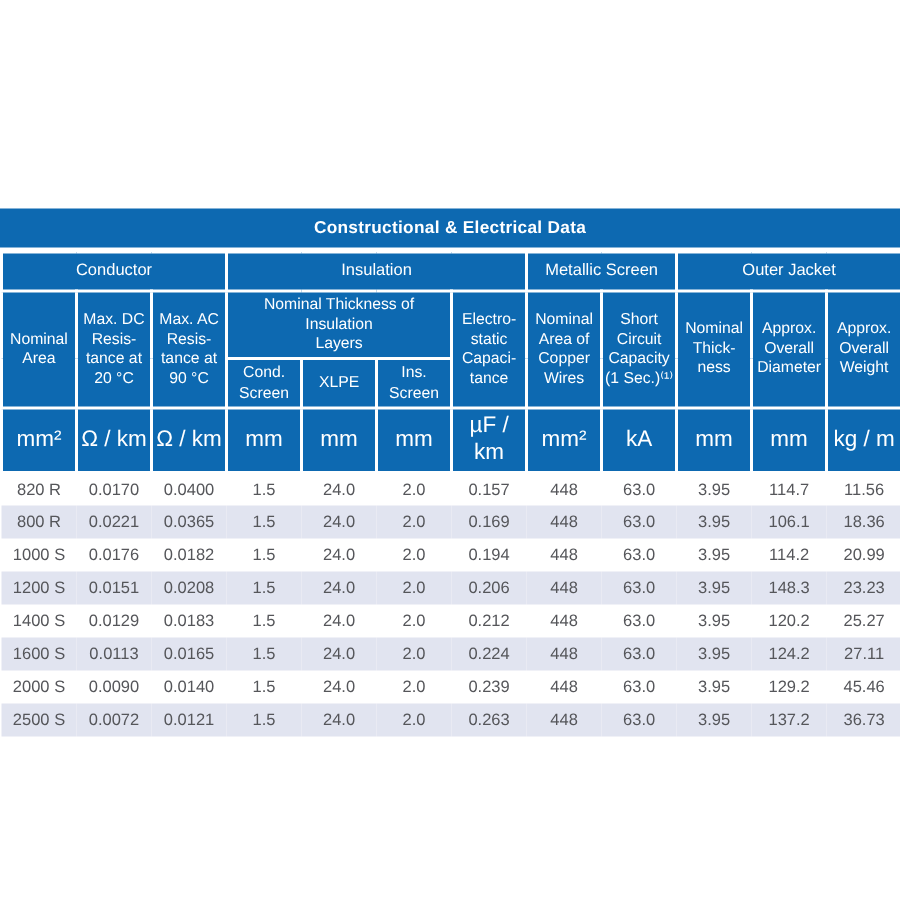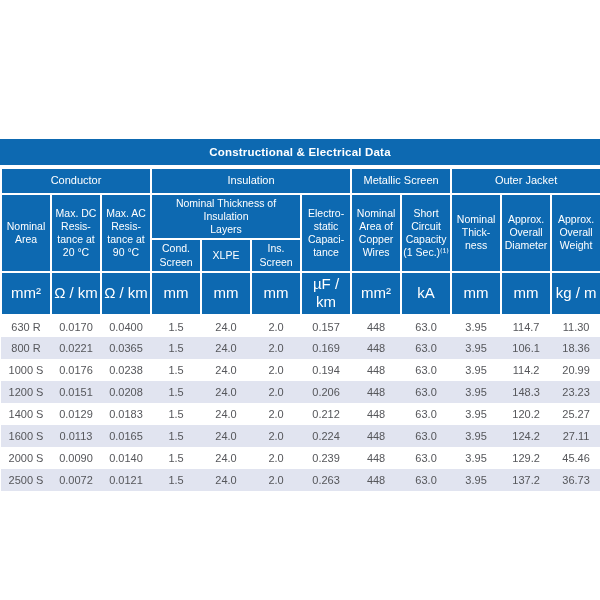--- a/index.html
+++ b/index.html
@@ -139,51 +139,51 @@
         <th>µF / km</th>
         <th>mm²</th>
         <th>kA</th>
         <th>mm</th>
         <th>mm</th>
         <th>kg / m</th>
       </tr>
     </thead>
     <tbody id="tbody">
         <tr>
-          <td>630 R</td>
+          <td>820 R</td>
           <td>0.0170</td>
           <td>0.0400</td>
           <td>1.5</td>
           <td>24.0</td>
           <td>2.0</td>
           <td>0.157</td>
           <td>448</td>
           <td>63.0</td>
           <td>3.95</td>
           <td>114.7</td>
-          <td>11.30</td>
+          <td>11.56</td>
         </tr>
         <tr>
           <td>800 R</td>
           <td>0.0221</td>
           <td>0.0365</td>
           <td>1.5</td>
           <td>24.0</td>
           <td>2.0</td>
           <td>0.169</td>
           <td>448</td>
           <td>63.0</td>
           <td>3.95</td>
           <td>106.1</td>
           <td>18.36</td>
         </tr>
         <tr>
           <td>1000 S</td>
           <td>0.0176</td>
-          <td>0.0238</td>
+          <td>0.0182</td>
           <td>1.5</td>
           <td>24.0</td>
           <td>2.0</td>
           <td>0.194</td>
           <td>448</td>
           <td>63.0</td>
           <td>3.95</td>
           <td>114.2</td>
           <td>20.99</td>
         </tr>

